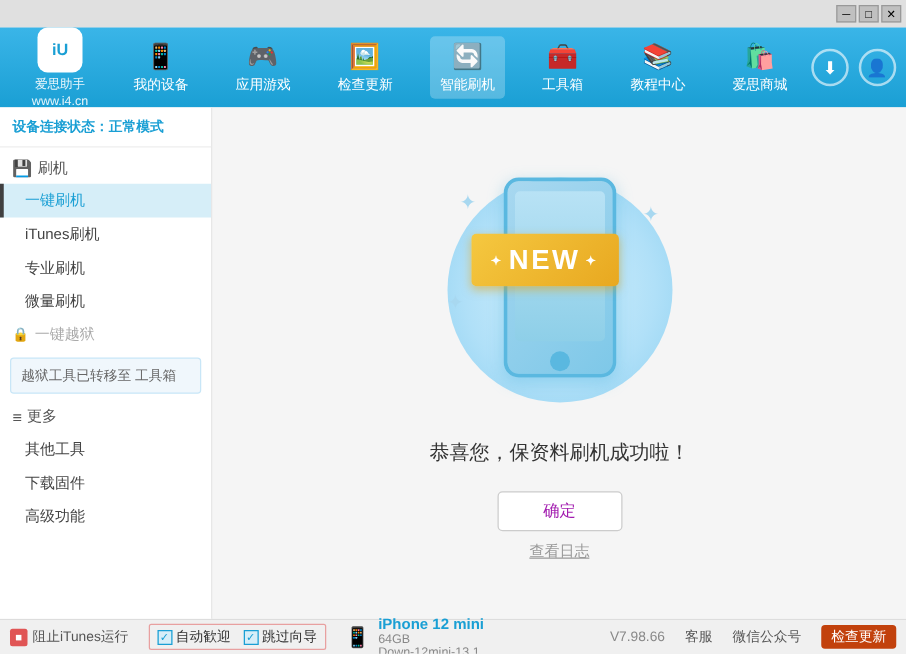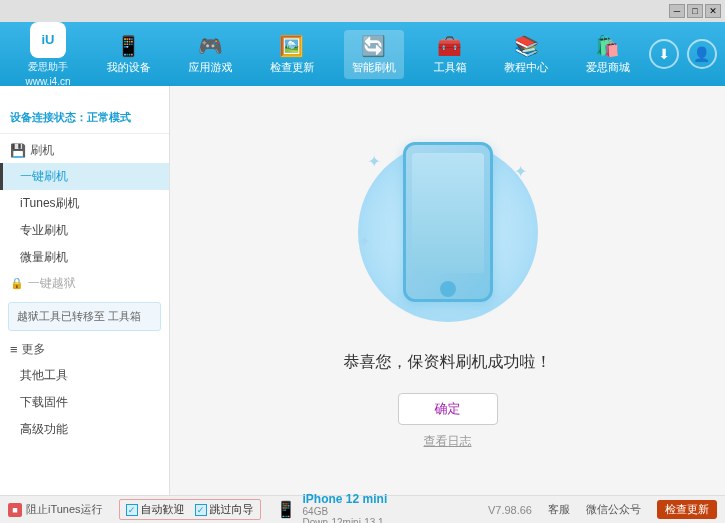--- a/index.html
+++ b/index.html
@@ -94,21 +94,21 @@
       height: calc(523px - 22px - 64px - 28px);
       background: #f5f5f5;
     }
 
     
     .sidebar {
       width: 170px;
       background: white;
       border-right: 1px solid #e0e0e0;
       overflow-y: auto;
-      padding: 20px 0;
+      padding: 4px 0;
     }
     .sidebar-status {
       font-size: 11px;
       color: #666;
       padding: 4px 10px 8px;
       border-bottom: 1px solid #eee;
       margin-bottom: 4px;
     }
     .sidebar-status span { color: #1a9fd4; font-weight: bold; }
     .sidebar-section-title {
@@ -437,20 +437,21 @@
       <div class="sparkle" style="right:30px; top:30px;">✦</div>
       <div class="sparkle" style="left:20px; top:100px;">✦</div>
 
       <div class="phone-wrap">
         <div class="phone-body">
           <div class="phone-screen"></div>
           <div class="phone-home-btn"></div>
         </div>
       </div>
 
+      <div class="new-badge">NEW</div>
     </div>
 
     <div class="success-text">恭喜您，保资料刷机成功啦！</div>
 
     <button class="confirm-btn">确定</button>
     <div class="secondary-link">查看日志</div>
   </div>
 </div>
 
 <div class="bottombar">

